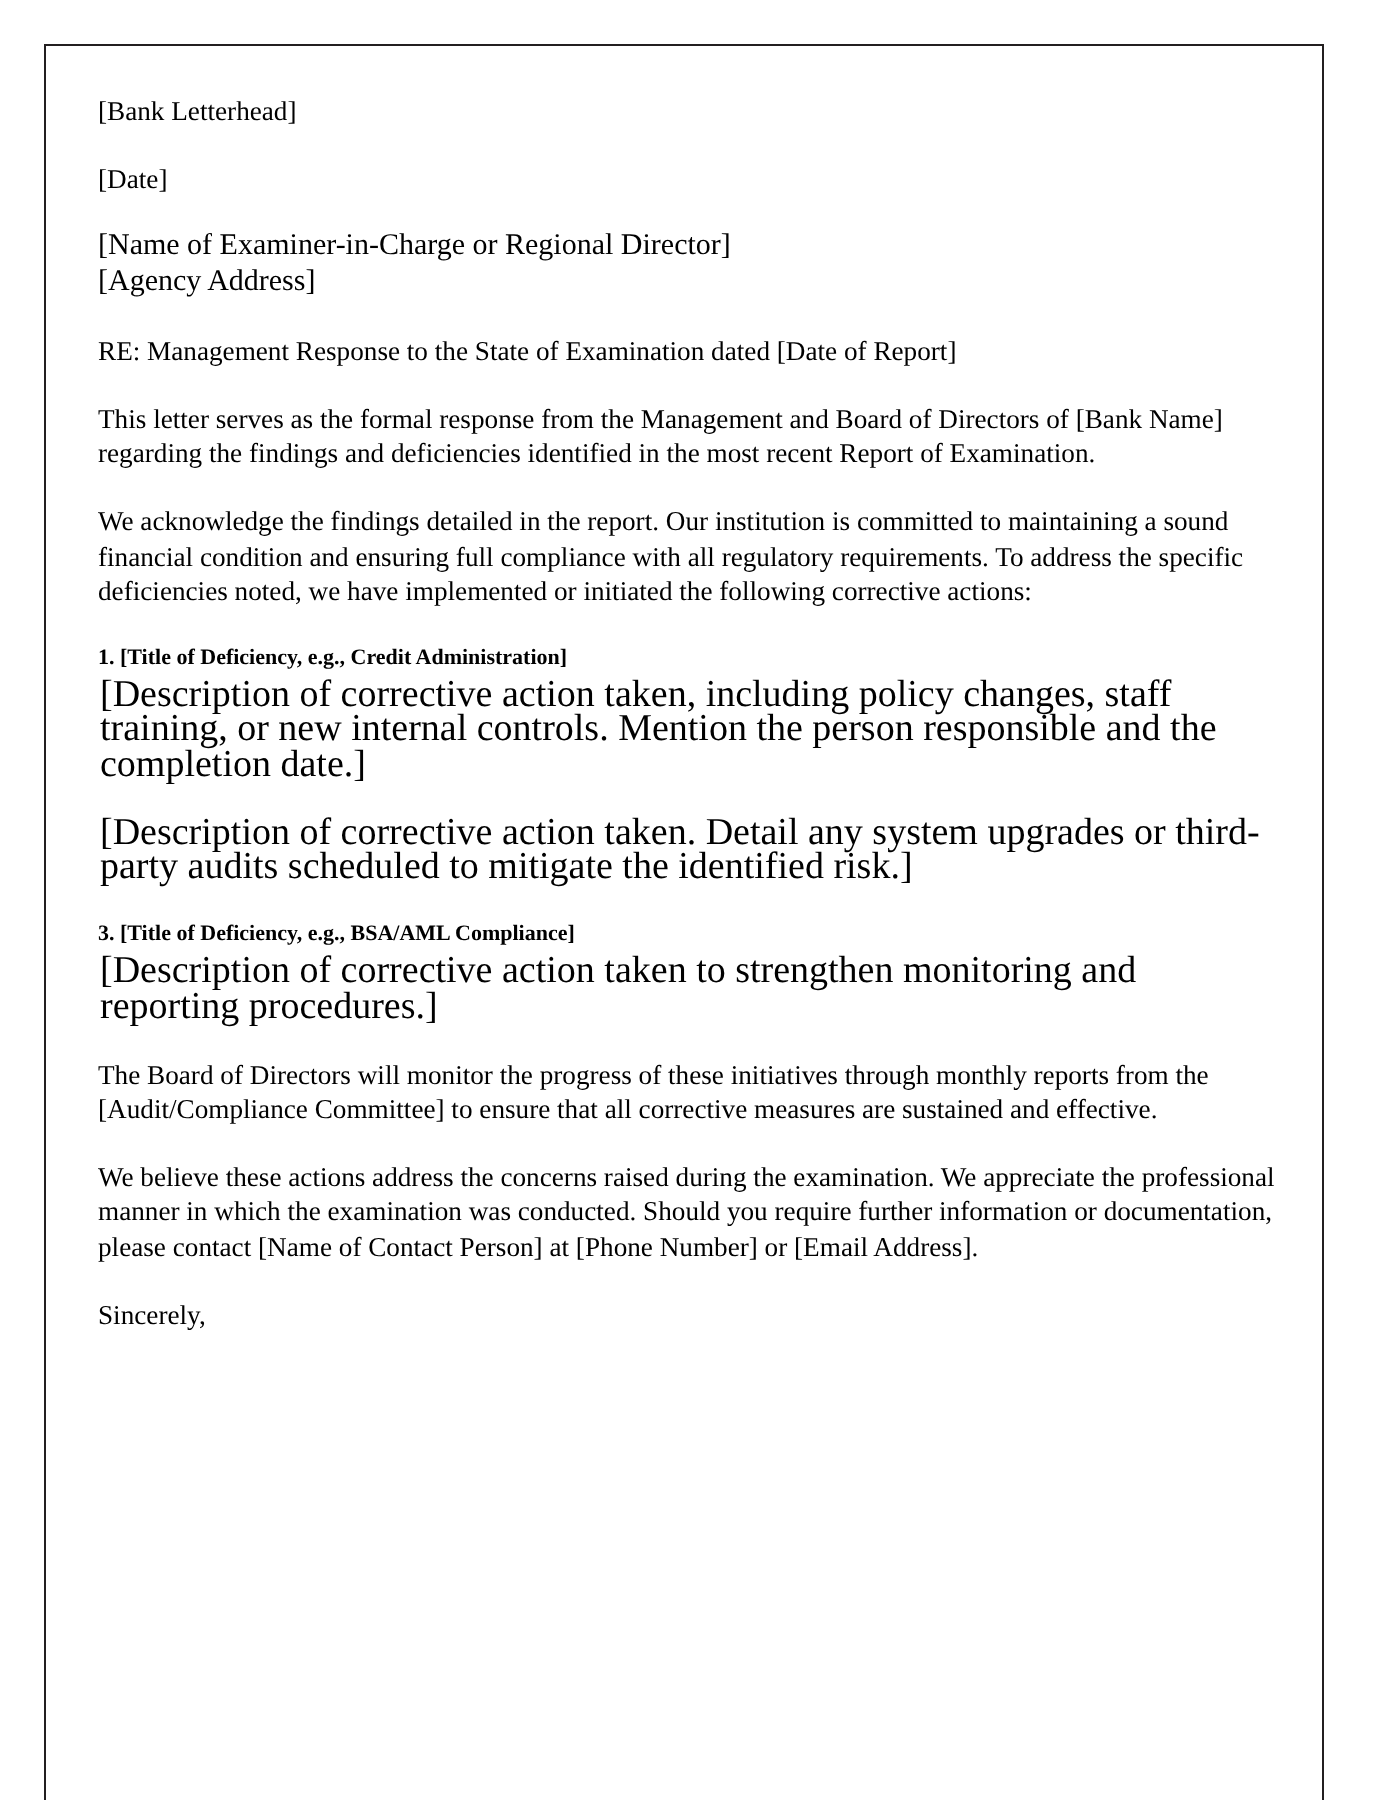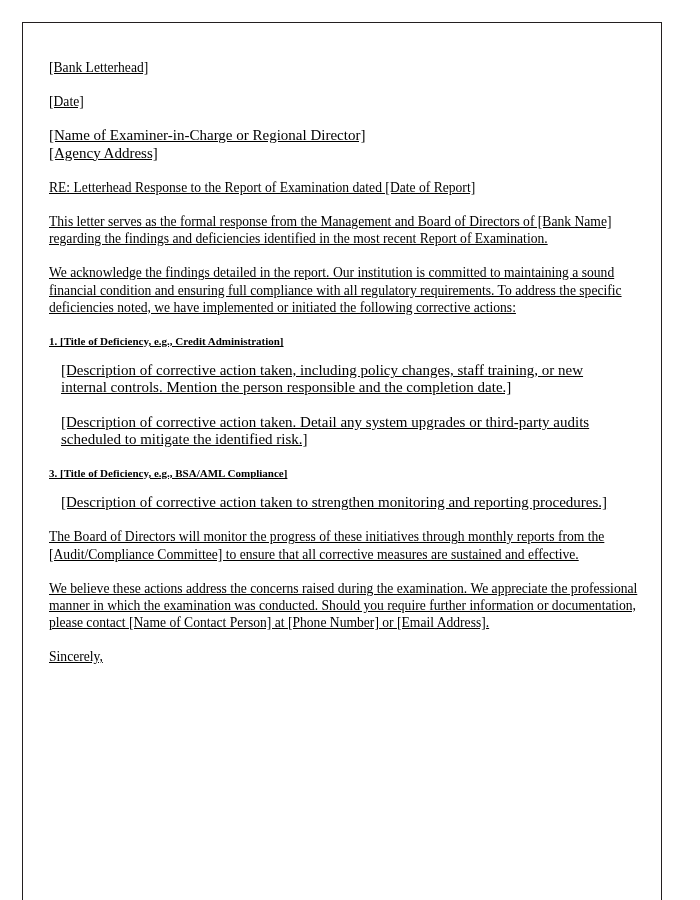--- a/index.html
+++ b/index.html
@@ -30,23 +30,22 @@
     box-sizing: border-box;
     background: #ffffff;
     border-left: 1px solid #231f20;
     border-top: 1px solid #231f20;
     border-right: 1px solid #231f20;
     border-bottom: none;
   }
   .letter-body {
     position: absolute;
     left: 26px;
-    top: 36px;
+    top: 24px;
     width: 590px;
-    text-decoration: underline;
   }
   .para {
     font-size: 13.6px;
     line-height: 17.2px;
     margin: 0 0 17px 0;
     text-align: left;
     white-space: normal;
   }
   .para:last-child {
     margin-bottom: 16px;
@@ -62,42 +61,42 @@
   .deficiency {
     margin: 0 0 17px 0;
   }
   .deficiency-title {
     font-size: 11px;
     line-height: 17.2px;
     font-weight: bold;
     margin: 0;
   }
   .deficiency-desc {
-    font-size: 15px;
+    font-size: 19px;
     line-height: 17.2px;
-    margin: 12px;
+    margin: 1px;
   }
 </style>
 </head>
 <body>
 
 <div class="page-canvas">
   <div class="page-sheet">
     <div class="letter-body">
 
       <p class="para">[Bank Letterhead]</p>
 
       <p class="para">[Date]</p>
 
       <div class="block-tight">
         <span class="line">[Name of Examiner-in-Charge or Regional Director]</span>
         <span class="line">[Agency Address]</span>
       </div>
 
-      <p class="para">RE: Letterhead Response to the Report of Examination dated [Date of Report]</p>
+      <p class="para">RE: Management Response to the State of Examination dated [Date of Report]</p>
 
 
       <p class="para">This letter serves as the formal response from the Management and Board of Directors of [Bank Name] regarding the findings and deficiencies identified in the most recent Report of Examination.</p>
 
       <p class="para">We acknowledge the findings detailed in the report. Our institution is committed to maintaining a sound financial condition and ensuring full compliance with all regulatory requirements. To address the specific deficiencies noted, we have implemented or initiated the following corrective actions:</p>
 
       <div class="deficiency">
         <p class="deficiency-title">1. [Title of Deficiency, e.g., Credit Administration]</p>
         <p class="deficiency-desc">[Description of corrective action taken, including policy changes, staff training, or new internal controls. Mention the person responsible and the completion date.]</p>
       </div>

